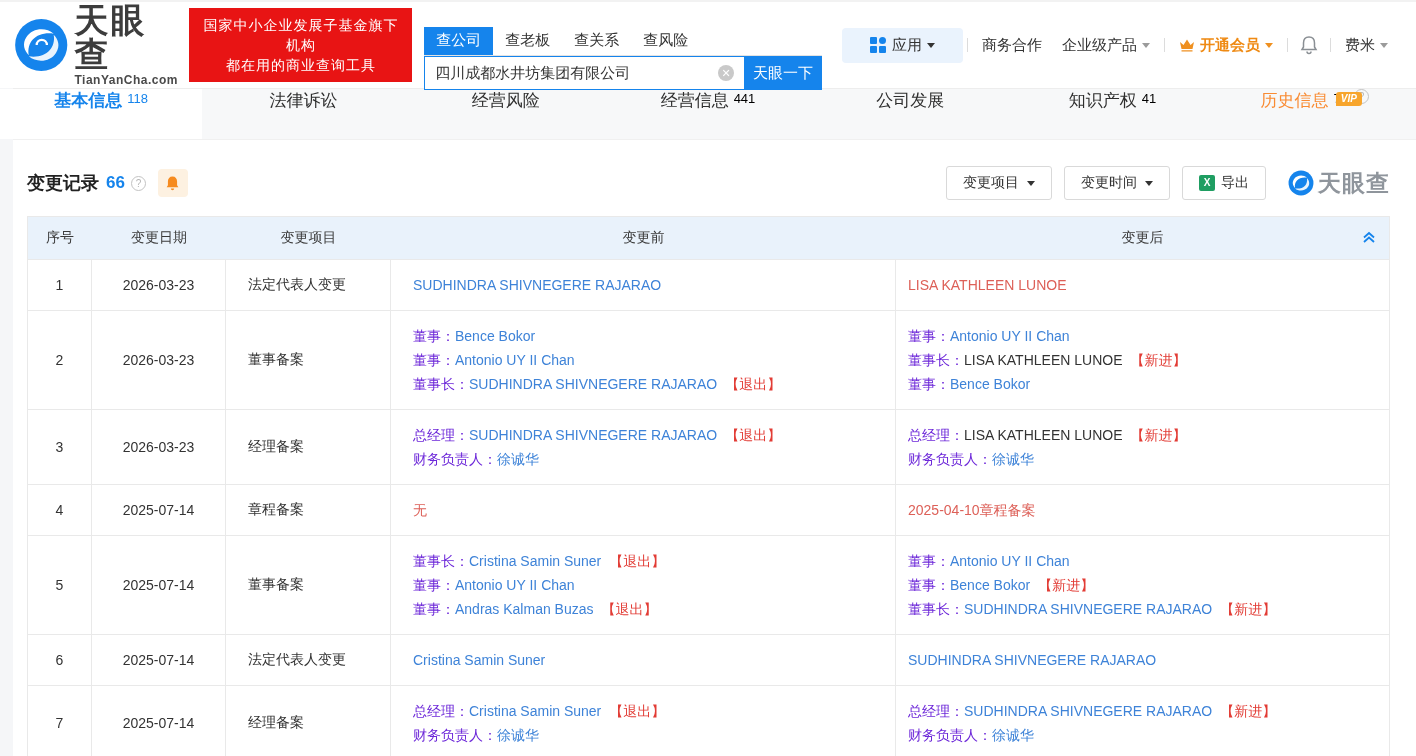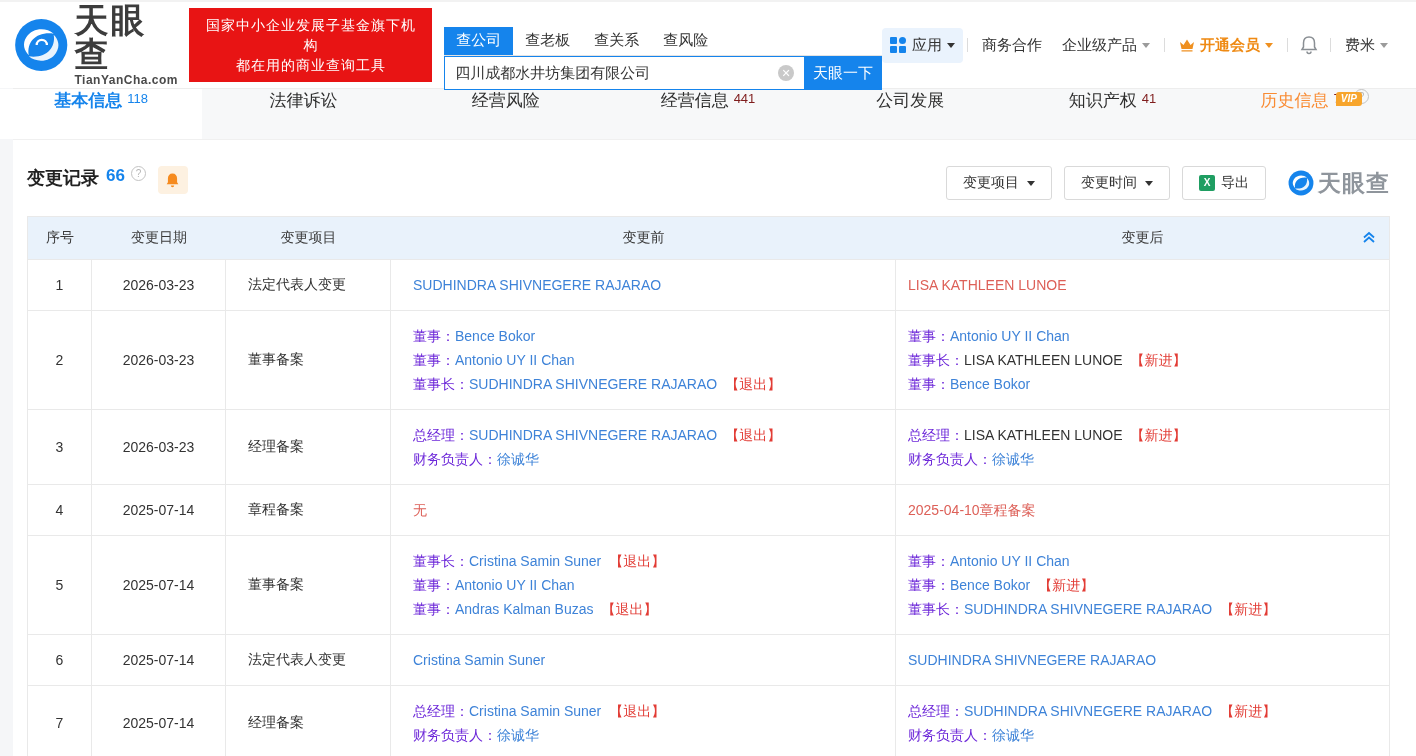--- a/index.html
+++ b/index.html
@@ -24,48 +24,48 @@
   .search-row { display:flex; margin-top:0; }
   .search-input-wrap { position:relative; flex:1; }
   .search-input { width:100%; height:34px; border:1px solid #1584ec; border-right:none; padding:0 34px 0 10px;
     font-size:15px; color:#333; outline:none; font-family:inherit; }
   .clear-ic { position:absolute; right:10px; top:9px; width:16px; height:16px; border-radius:50%;
     background:#c9c9c9; color:#fff; font-size:11px; line-height:16px; text-align:center; cursor:pointer; }
   .search-btn { width:78px; height:34px; background:#1584ec; color:#fff; border:none; font-size:15px; cursor:pointer; font-family:inherit; }
 
   .top-nav { margin-left:auto; display:flex; align-items:center; white-space:nowrap; }
   .nav-item { display:flex; align-items:center; font-size:15px; color:#333; cursor:pointer; padding:0 10px; }
-  .apps-item { background:#eaf3fd; border-radius:4px; padding:8px 8px; }
+  .apps-item { background:#eaf3fd; border-radius:4px; padding:8px 28px;margin-left:20px; }
   .apps-ic { display:inline-grid; grid-template-columns:7px 7px; grid-gap:2px; margin-right:6px; }
   .apps-ic i { width:7px; height:7px; background:#1584ec; border-radius:1px; }
   .apps-ic i:nth-child(2) { border-radius:50%; }
   .caret { width:0; height:0; border-left:4px solid transparent; border-right:4px solid transparent;
     border-top:5px solid #333; margin-left:5px; }
   .caret.gray { border-top-color:#9b9b9b; }
   .caret.orange { border-top-color:#ef9020; }
   .nav-sep { width:1px; height:14px; background:#dcdcdc; margin:0 4px; }
   .vip-entry { color:#ef8a13; font-weight:bold; }
   .crown { margin-right:5px; display:inline-flex; }
   .bell-outline { display:inline-flex; padding:0 8px; cursor:pointer; }
 
   
   .tabbar { display:flex; height:52px; background:#f7f8f9; border-top:1px solid #ededed; border-bottom:1px solid #f0f0f0; }
   .m-tab { flex:1; display:flex; align-items:flex-start; justify-content:center; font-size:17px; color:#2e2e2e; cursor:pointer; position:relative; }
-  .m-tab .cnt { font-size:13px; color:#7f1d1d; margin-left:5px; margin-top:2px; }
+  .m-tab .cnt { font-size:13px; color:#000000; margin-left:5px; margin-top:2px; }
   .m-tab.active { background:#fff; color:#1584ec; font-weight:bold; }
   .m-tab.active .cnt { color:#1584ec; font-weight:normal; }
   .m-tab.orange { color:#f98b33; }
   .vip-badge { position:absolute; top:3px; right:54px; background:#f7a52c; color:#fff; font-size:10px;
     font-style:italic; font-weight:bold; padding:1px 5px 2px; border-radius:3px 3px 3px 0; }
   .q-circle { display:inline-block; width:15px; height:15px; border:1px solid #c3c3c3; border-radius:50%;
     color:#b5b5b5; font-size:10px; line-height:14px; text-align:center; margin-left:6px; }
 
   
   .content { padding:0 26px 0 14px; }
-  .section-head { display:flex; align-items:flex-start; margin:26px 0 16px; padding-left:13px; }
+  .section-head { display:flex; align-items:center; margin:26px 0 16px; padding-left:13px; }
   .sec-title { font-size:18px; font-weight:bold; color:#222; }
   .sec-count { font-size:17px; font-weight:bold; color:#1584ec; margin-left:7px; }
   .bell-btn { margin-left:12px; width:30px; height:28px; background:#fdf1e1; border:none; border-radius:4px;
     display:flex; align-items:center; justify-content:center; cursor:pointer; }
   .head-right { margin-left:auto; display:flex; align-items:center; }
   .flt-btn { height:34px; background:#fff; border:1px solid #d9d9d9; border-radius:3px; padding:0 16px;
     font-size:14px; color:#333; display:flex; align-items:center; cursor:pointer; margin-left:12px; font-family:inherit; }
   .excel-ic { width:16px; height:16px; background:#1f9e62; border-radius:2px; color:#fff; font-size:10px;
     font-weight:bold; line-height:16px; text-align:center; margin-right:6px; }
   .watermark { display:flex; align-items:center; margin-left:22px; }

